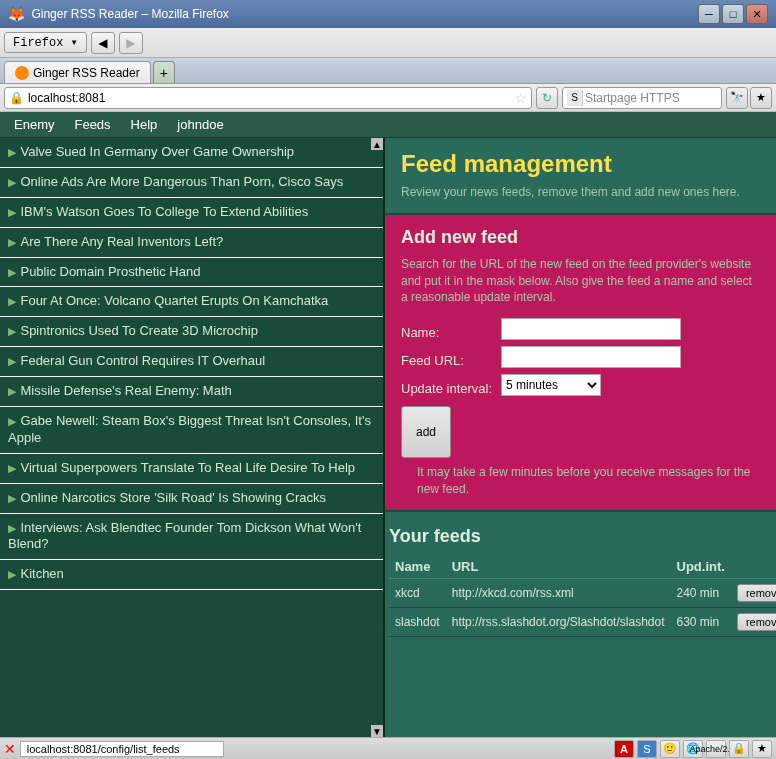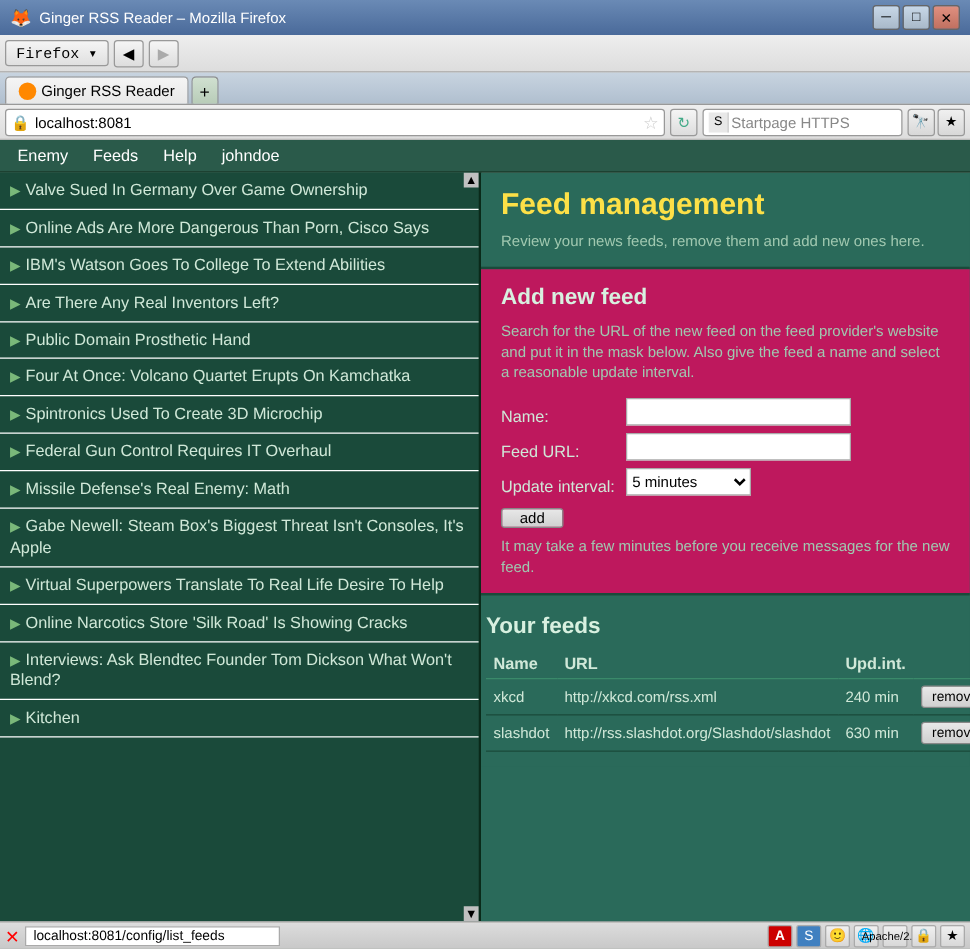--- a/index.html
+++ b/index.html
@@ -262,30 +262,31 @@
       width: 100px;
       height: 22px;
       border: 1px solid #aaa;
       background: white;
       font-size: 12px;
     }
     .add-btn {
       background: linear-gradient(to bottom, #e8e8e8, #d0d0d0);
       border: 1px solid #888;
       border-radius: 3px;
-      padding: 0 14px;
+      padding: 18px 14px;
       font-size: 12px;
       cursor: pointer;
       margin-top: 4px;
     }
     .add-note {
       color: #a0c8b0;
       font-size: 12px;
       margin-top: 6px;
       line-height: 1.4;
+      margin-left: 16px;
     }
 
     .your-feeds-section {
       background: #2a6a5a;
       padding: 12px 4px;
       margin-top: 2px;
     }
     .your-feeds-title {
       font-size: 18px;
       color: #d8f0e0;

